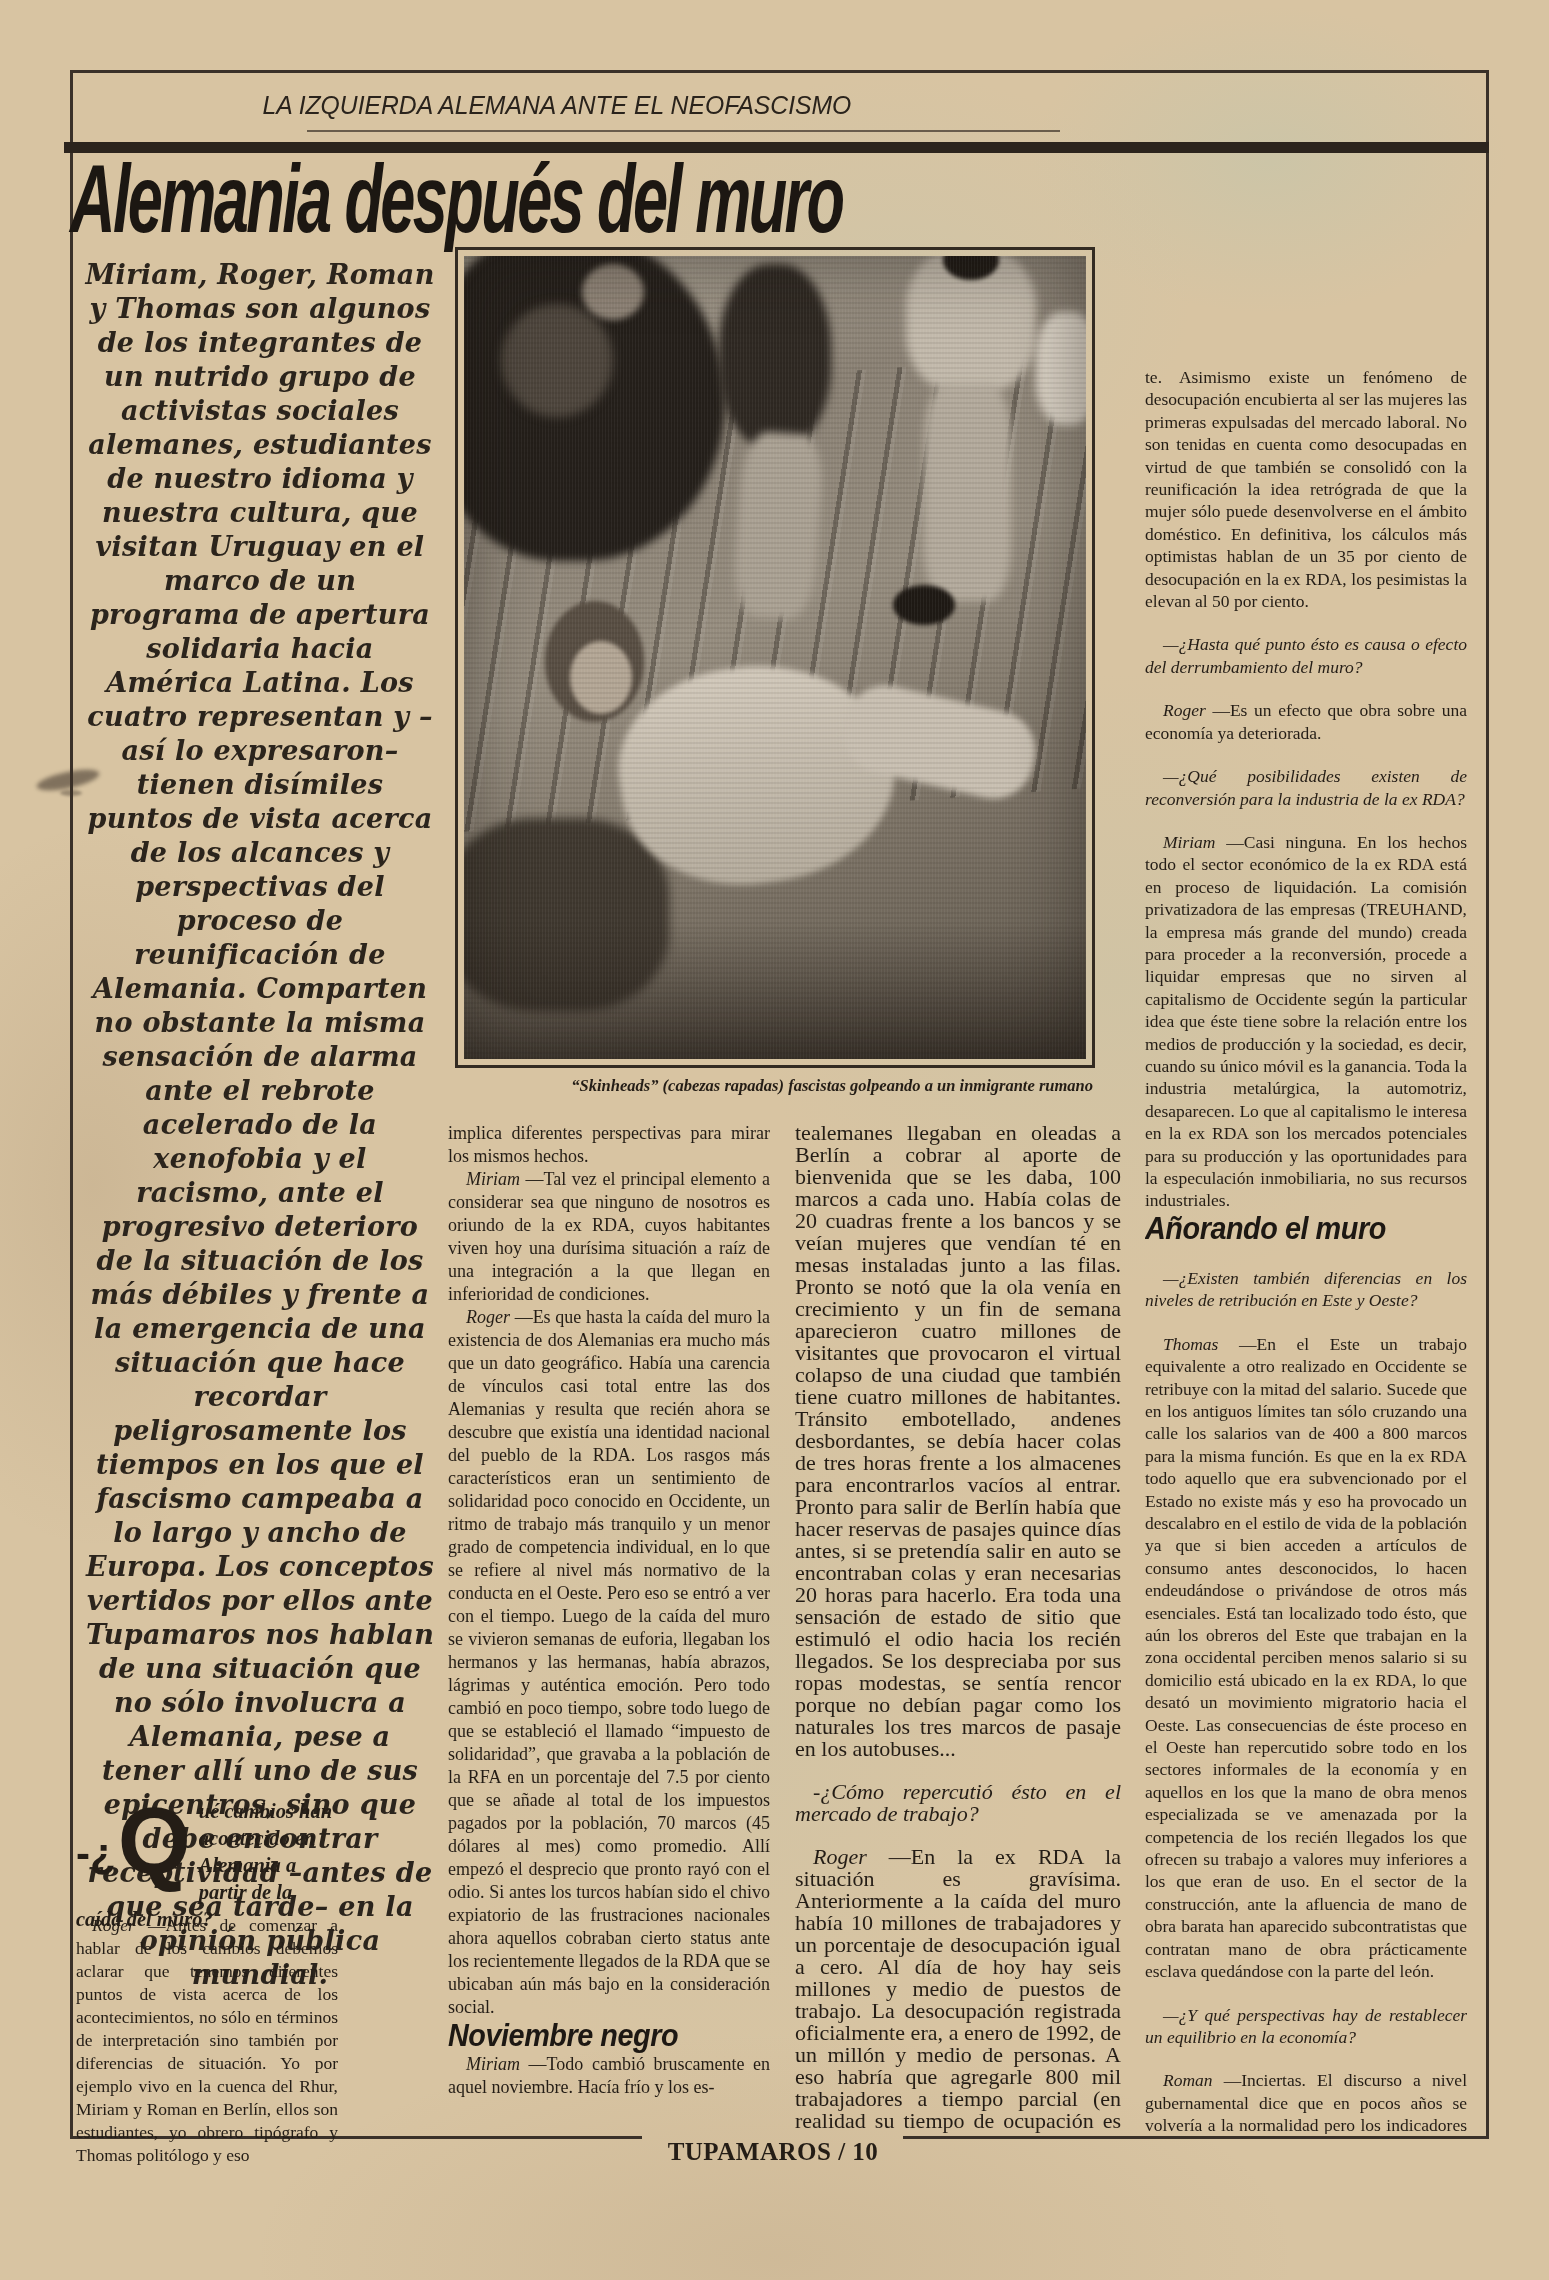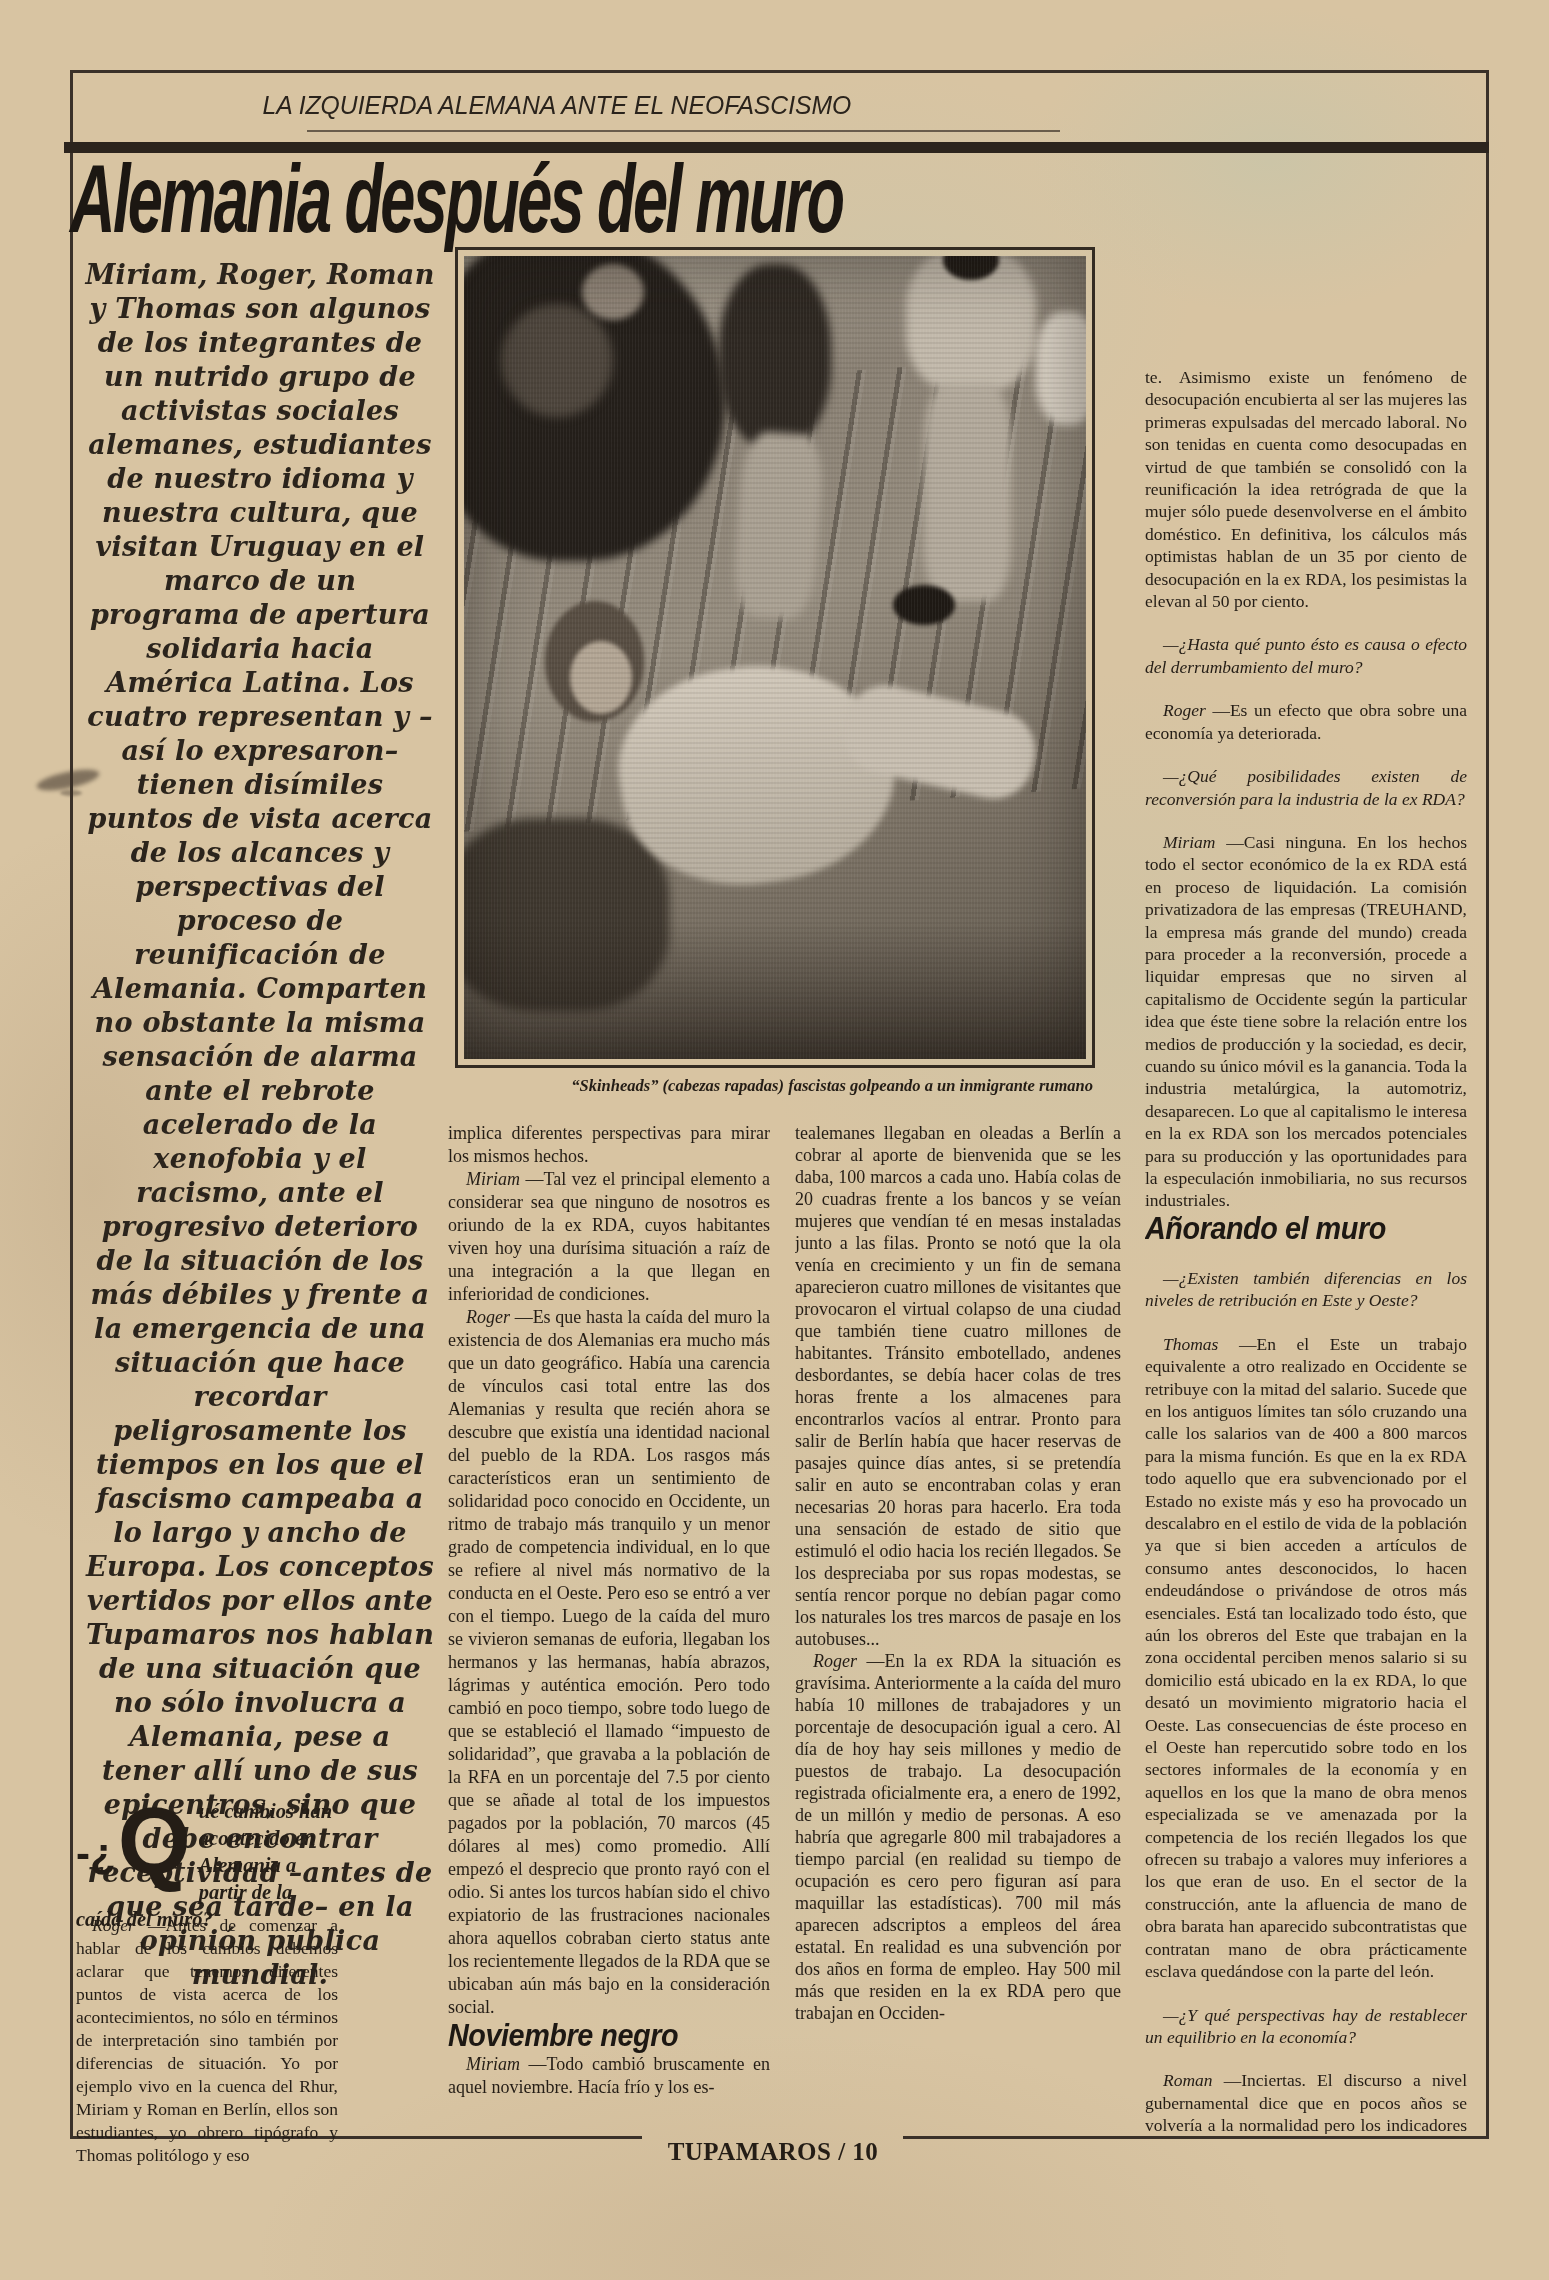--- a/index.html
+++ b/index.html
@@ -86,21 +86,21 @@
   .qcap{font-size:94px;line-height:.82;}
   .qtext{font-style:italic;font-weight:700;font-size:20.5px;line-height:27px;}
   .answer1{
     position:absolute;left:76px;top:1914px;width:262px;
     font-size:17.5px;line-height:23px;text-align:justify;color:#241d16;text-indent:16px;
   }
   
   .bodycol{position:absolute;text-align:justify;color:#241d16;}
   .bodycol p{margin:0;}
   #col2{left:448px;top:1122px;width:322px;font-size:18px;line-height:23px;}
-  #col3{left:795px;top:1122px;width:326px;height:1012px;overflow:hidden;font-size:18px;line-height:22px;}
+  #col3{left:795px;top:1122px;width:326px;height:1012px;overflow:hidden;font-size:22px;line-height:22px;}
   #col4{left:1145px;top:366px;width:322px;height:1768px;overflow:hidden;font-size:17.5px;line-height:22.4px;}
   .bodycol p.ind{text-indent:18px;}
   .spk{font-style:italic;}
   .quest{font-style:italic;margin:21px 0 !important;text-indent:18px;}
   .sec-heading{
     font-family:"Liberation Sans",sans-serif;font-style:italic;font-weight:900;
     font-size:31px;line-height:1.1;letter-spacing:-.5px;color:#1d1813;
     margin:18px 0 14px 6px;text-align:left;text-indent:0;
   }
   .sec-heading span{display:inline-block;transform:scaleX(.93);transform-origin:0 50%;white-space:nowrap;}
@@ -174,20 +174,21 @@
   <div class="bodycol" id="col2">
     <p>implica diferentes perspectivas para mirar los mismos hechos.</p>
     <p class="ind"><span class="spk">Miriam </span><span>—Tal vez el principal elemento a considerar sea que ninguno de nosotros es oriundo de la ex RDA, cuyos habitantes viven hoy una durísima situación a raíz de una integración a la que llegan en inferioridad de condiciones.</span></p>
     <p class="ind"><span class="spk">Roger </span><span>—Es que hasta la caída del muro la existencia de dos Alemanias era mucho más que un dato geográfico. Había una carencia de vínculos casi total entre las dos Alemanias y resulta que recién ahora se descubre que existía una identidad nacional del pueblo de la RDA. Los rasgos más característicos eran un sentimiento de solidaridad poco conocido en Occidente, un ritmo de trabajo más tranquilo y un menor grado de competencia individual, en lo que se refiere al nivel más normativo de la conducta en el Oeste. Pero eso se entró a ver con el tiempo. Luego de la caída del muro se vivieron semanas de euforia, llegaban los hermanos y las hermanas, había abrazos, lágrimas y auténtica emoción. Pero todo cambió en poco tiempo, sobre todo luego de que se estableció el llamado “impuesto de solidaridad”, que gravaba a la población de la RFA en un porcentaje del 7.5 por ciento que se añade al total de los impuestos pagados por la población, 70 marcos (45 dólares al mes) como promedio. Allí empezó el desprecio que pronto rayó con el odio. Si antes los turcos habían sido el chivo expiatorio de las frustraciones nacionales ahora aquellos cobraban cierto status ante los recientemente llegados de la RDA que se ubicaban aún más bajo en la consideración social.</span></p>
     <p class="sec-heading"><span>Noviembre negro</span></p>
     <p class="ind"><span class="spk">Miriam </span><span>—Todo cambió bruscamente en aquel noviembre. Hacía frío y los es-</span></p>
   </div>
 
   <div class="bodycol" id="col3">
     <p>tealemanes llegaban en oleadas a Berlín a cobrar al aporte de bienvenida que se les daba, 100 marcos a cada uno. Había colas de 20 cuadras frente a los bancos y se veían mujeres que vendían té en mesas instaladas junto a las filas. Pronto se notó que la ola venía en crecimiento y un fin de semana aparecieron cuatro millones de visitantes que provocaron el virtual colapso de una ciudad que también tiene cuatro millones de habitantes. Tránsito embotellado, andenes desbordantes, se debía hacer colas de tres horas frente a los almacenes para encontrarlos vacíos al entrar. Pronto para salir de Berlín había que hacer reservas de pasajes quince días antes, si se pretendía salir en auto se encontraban colas y eran necesarias 20 horas para hacerlo. Era toda una sensación de estado de sitio que estimuló el odio hacia los recién llegados. Se los despreciaba por sus ropas modestas, se sentía rencor porque no debían pagar como los naturales los tres marcos de pasaje en los autobuses...</p>
+    <p class="quest">-¿Cómo repercutió ésto en el mercado de trabajo?</p>
     <p class="ind"><span class="spk">Roger </span><span>—En la ex RDA la situación es gravísima. Anteriormente a la caída del muro había 10 millones de trabajadores y un porcentaje de desocupación igual a cero. Al día de hoy hay seis millones y medio de puestos de trabajo. La desocupación registrada oficialmente era, a enero de 1992, de un millón y medio de personas. A eso habría que agregarle 800 mil trabajadores a tiempo parcial (en realidad su tiempo de ocupación es cero pero figuran así para maquillar las estadísticas). 700 mil más aparecen adscriptos a empleos del área estatal. En realidad es una subvención por dos años en forma de empleo. Hay 500 mil más que residen en la ex RDA pero que trabajan en Occiden-</span></p>
   </div>
 
   <div class="bodycol" id="col4">
     <p>te. Asimismo existe un fenómeno de desocupación encubierta al ser las mujeres las primeras expulsadas del mercado laboral. No son tenidas en cuenta como desocupadas en virtud de que también se consolidó con la reunificación la idea retrógrada de que la mujer sólo puede desenvolverse en el ámbito doméstico. En definitiva, los cálculos más optimistas hablan de un 35 por ciento de desocupación en la ex RDA, los pesimistas la elevan al 50 por ciento.</p>
     <p class="quest">—¿Hasta qué punto ésto es causa o efecto del derrumbamiento del muro?</p>
     <p class="ind"><span class="spk">Roger </span><span>—Es un efecto que obra sobre una economía ya deteriorada.</span></p>
     <p class="quest">—¿Qué posibilidades existen de reconversión para la industria de la ex RDA?</p>
     <p class="ind"><span class="spk">Miriam </span><span>—Casi ninguna. En los hechos todo el sector económico de la ex RDA está en proceso de liquidación. La comisión privatizadora de las empresas (TREUHAND, la empresa más grande del mundo) creada para proceder a la reconversión, procede a liquidar empresas que no sirven al capitalismo de Occidente según la particular idea que éste tiene sobre la relación entre los medios de producción y la sociedad, es decir, cuando su único móvil es la ganancia. Toda la industria metalúrgica, la automotriz, desaparecen. Lo que al capitalismo le interesa en la ex RDA son los mercados potenciales para su producción y las oportunidades para la especulación inmobiliaria, no sus recursos industriales.</span></p>
     <p class="sec-heading"><span>Añorando el muro</span></p>

